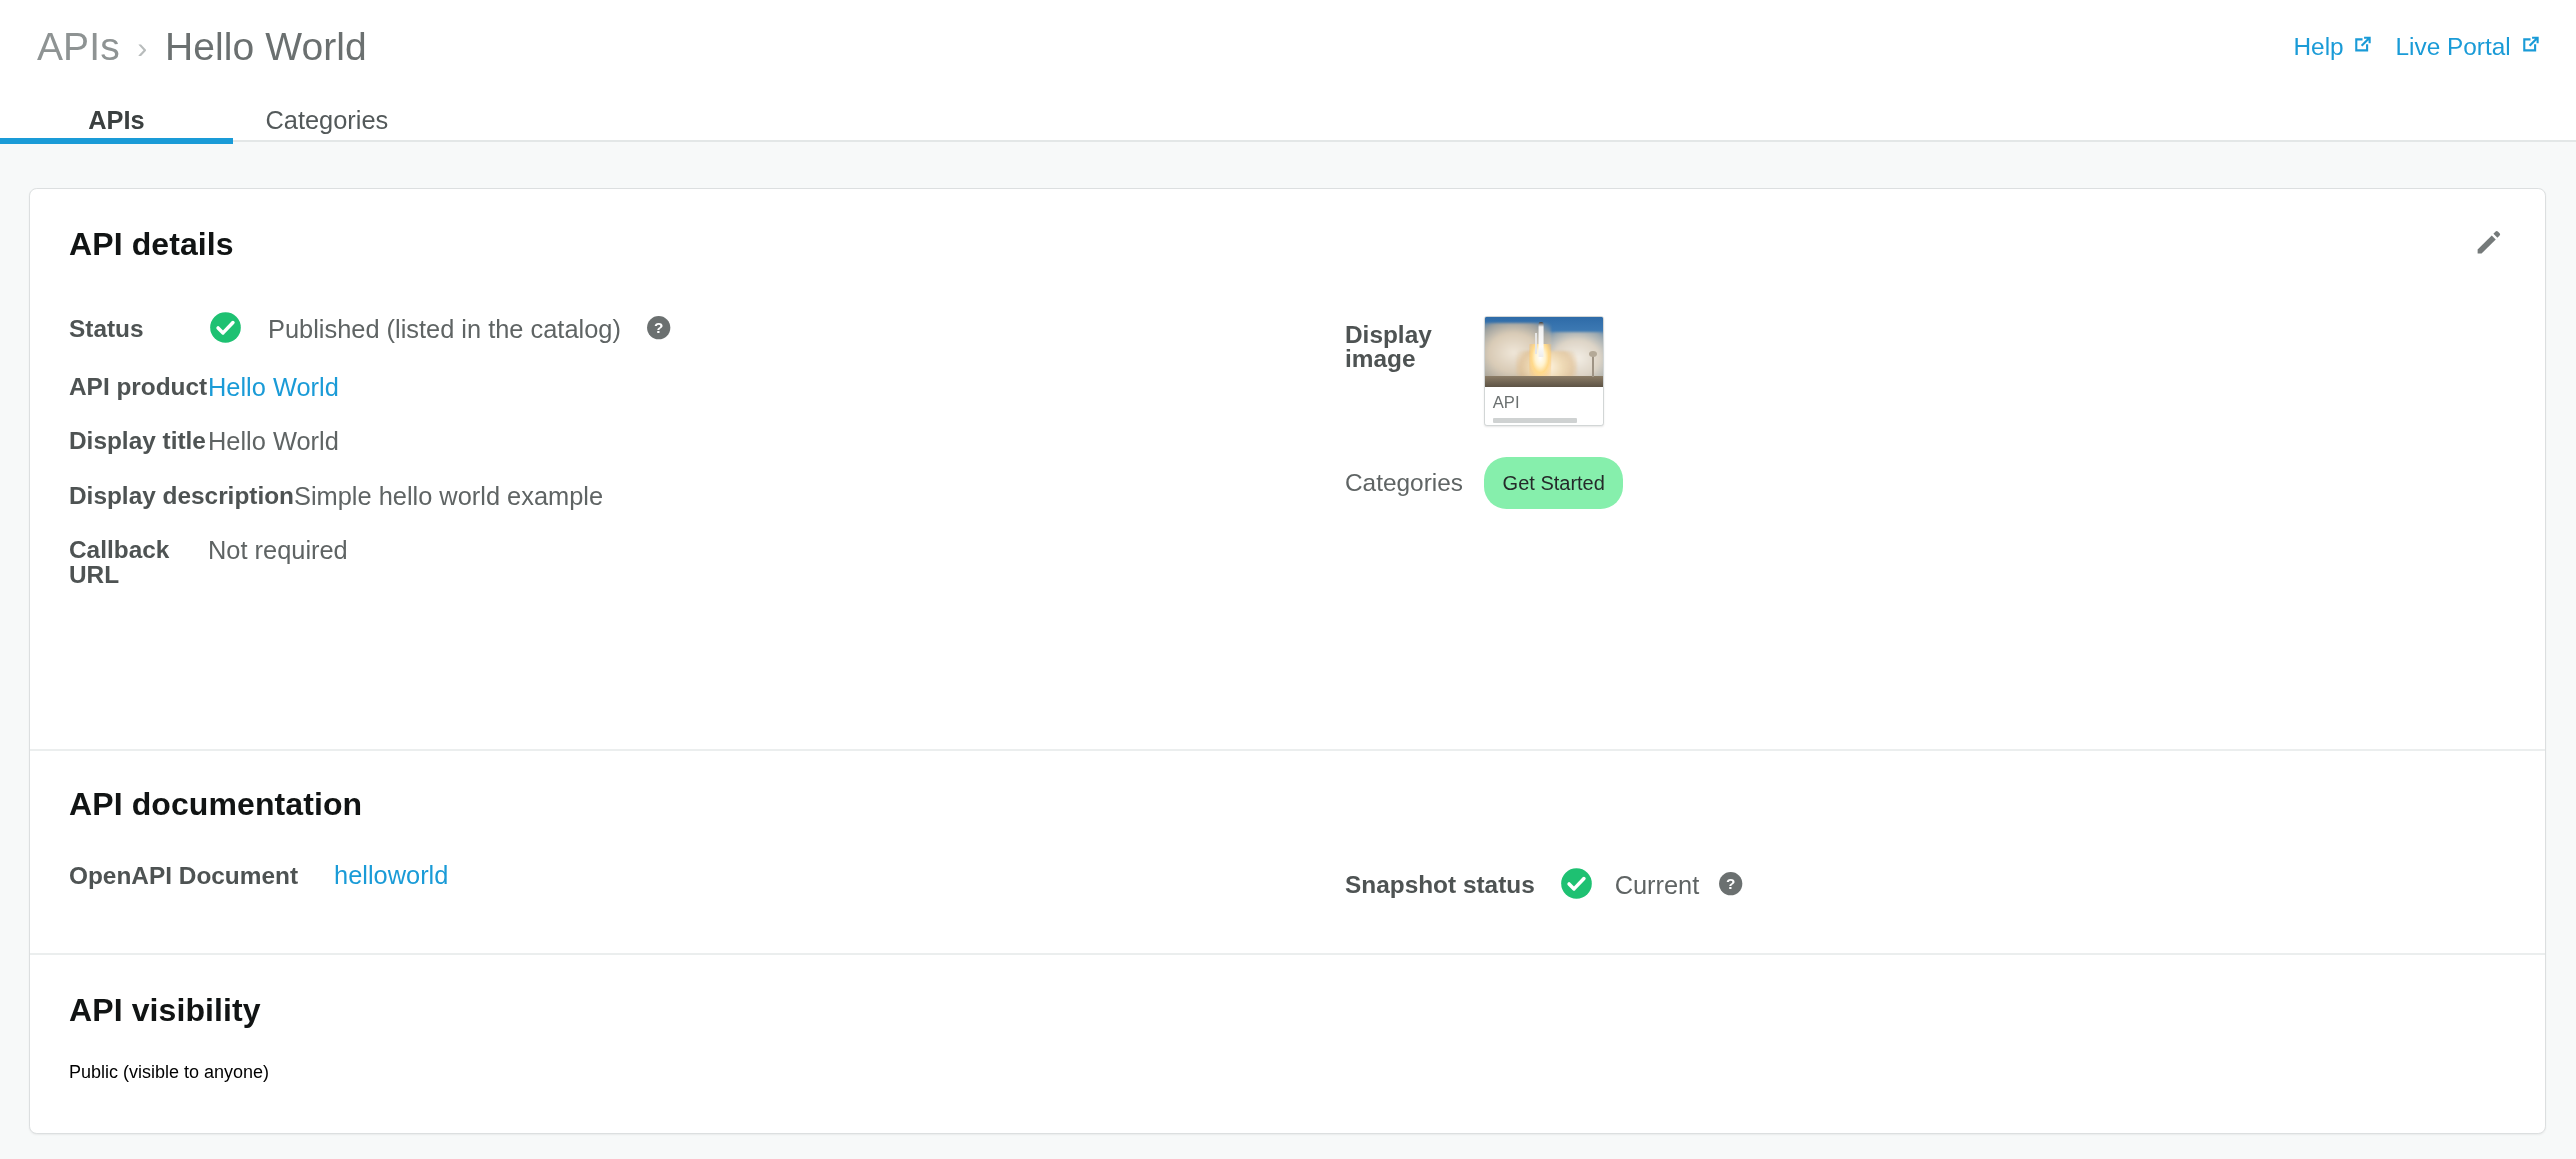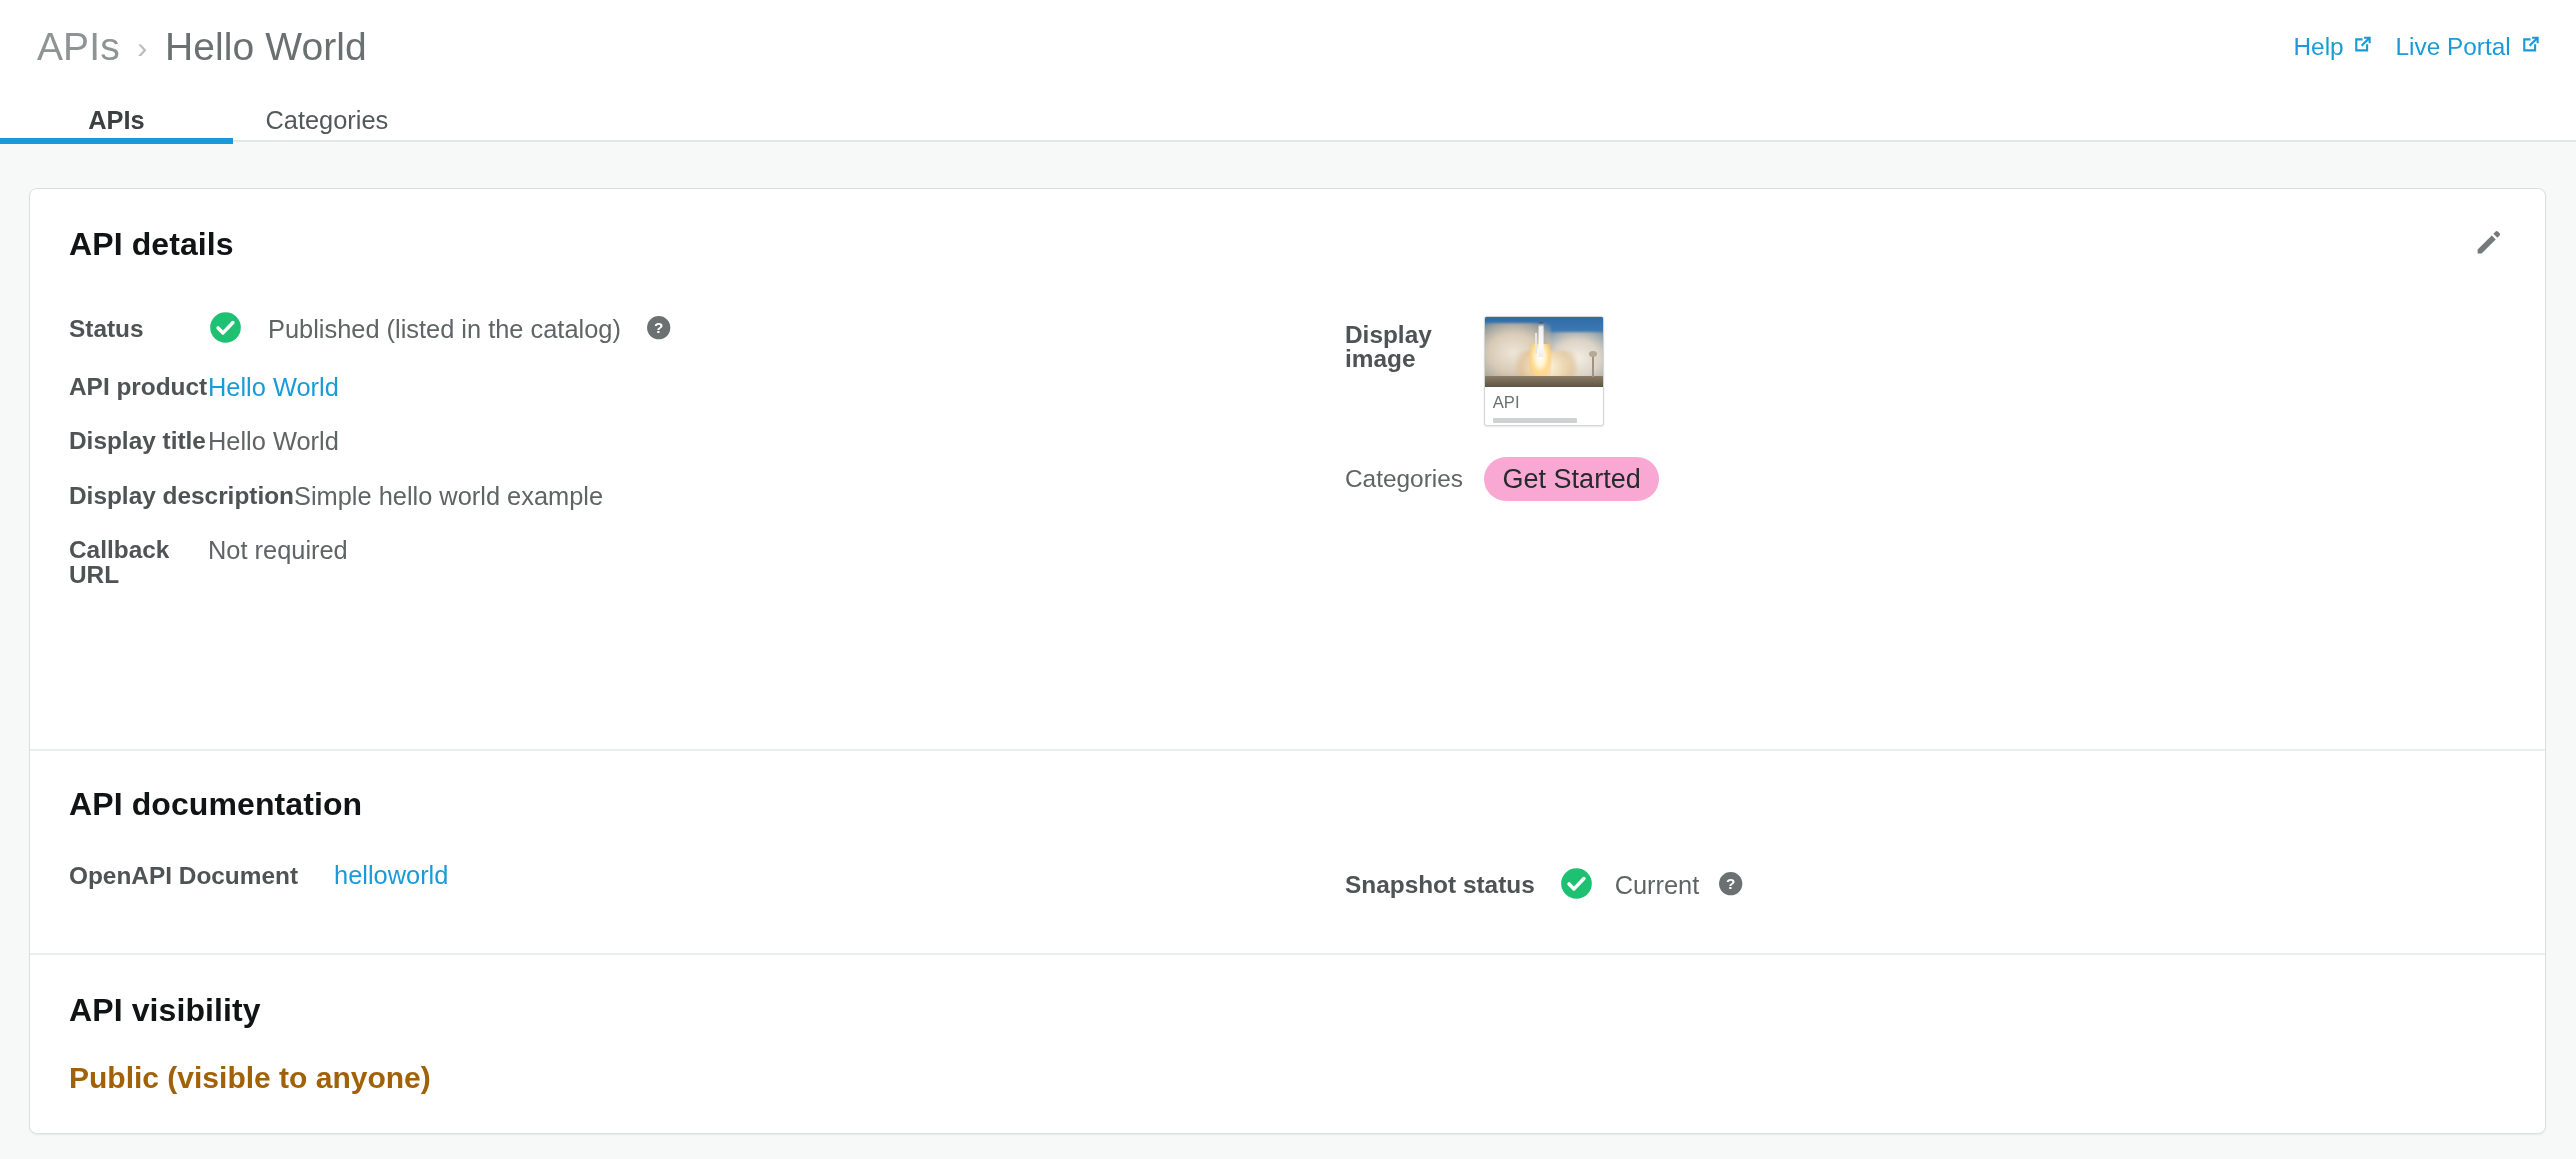--- a/index.html
+++ b/index.html
@@ -274,26 +274,26 @@
   .img-meta { margin-left: 30px; padding-top: 2.9px; }
   .img-name  { font-size: 25.4px; color: #5f6464; line-height: 1; white-space: nowrap; }
   .img-hint  { font-size: 22.5px; color: #7b8080; line-height: 1; margin-top: 20.5px; white-space: nowrap; }
 
   .r-categories { margin-top: 31px; align-items: center; }
   .lbl-reg { font-weight: 400; color: #5f6464; }
   .chip {
     display: inline-flex;
     align-items: center;
     justify-content: center;
-    height: 44px;
+    height: 52px;
     padding: 0 18.6px;
     border-radius: 22.5px;
-    background: #f9a8d4;
+    background: #86efac;
     color: #252a2a;
-    font-size: 27px;
+    font-size: 20px;
     cursor: pointer;
     white-space: nowrap;
   }
 
   
   .sec-doc { height: 204px; padding: 35px 0 0 0; }
   .sec-doc .sec-title { margin-left: 39px; }
   .doc-cols { position: relative; height: 88px; }
   .doc-left  { position: absolute; left: 39px;   top: 40px; display: flex; align-items: center; }
   .doc-right { position: absolute; left: 1315px; top: 43px; display: flex; align-items: center; }
@@ -301,23 +301,23 @@
   .doc-link { font-size: 25.4px; color: #1a9bd7; margin-left: 36px; cursor: pointer; text-decoration: none; line-height: 1; }
   .snap-lbl { font-size: 24.4px; font-weight: 700; color: #4e5353; line-height: 1; margin-right: 24.4px; }
   .snap-text { font-size: 25.4px; color: #5f6464; line-height: 1; margin: 0 18.6px 0 20.5px; }
 
   
   .sec-vis { height: 180px; padding: 37px 0 0 0; }
   .sec-vis .sec-title { margin-left: 39px; }
   .vis-value {
     margin-left: 39px;
     margin-top: 34px;
-    font-size: 30px;
-    font-weight: 700;
-    color: #a16207;
+    font-size: 18px;
+    font-weight: 400;
+    color: #000000;
     line-height: 1;
   }
 </style>
 </head>
 <body>
 
 <div class="page">
 
   <div class="header">
 

